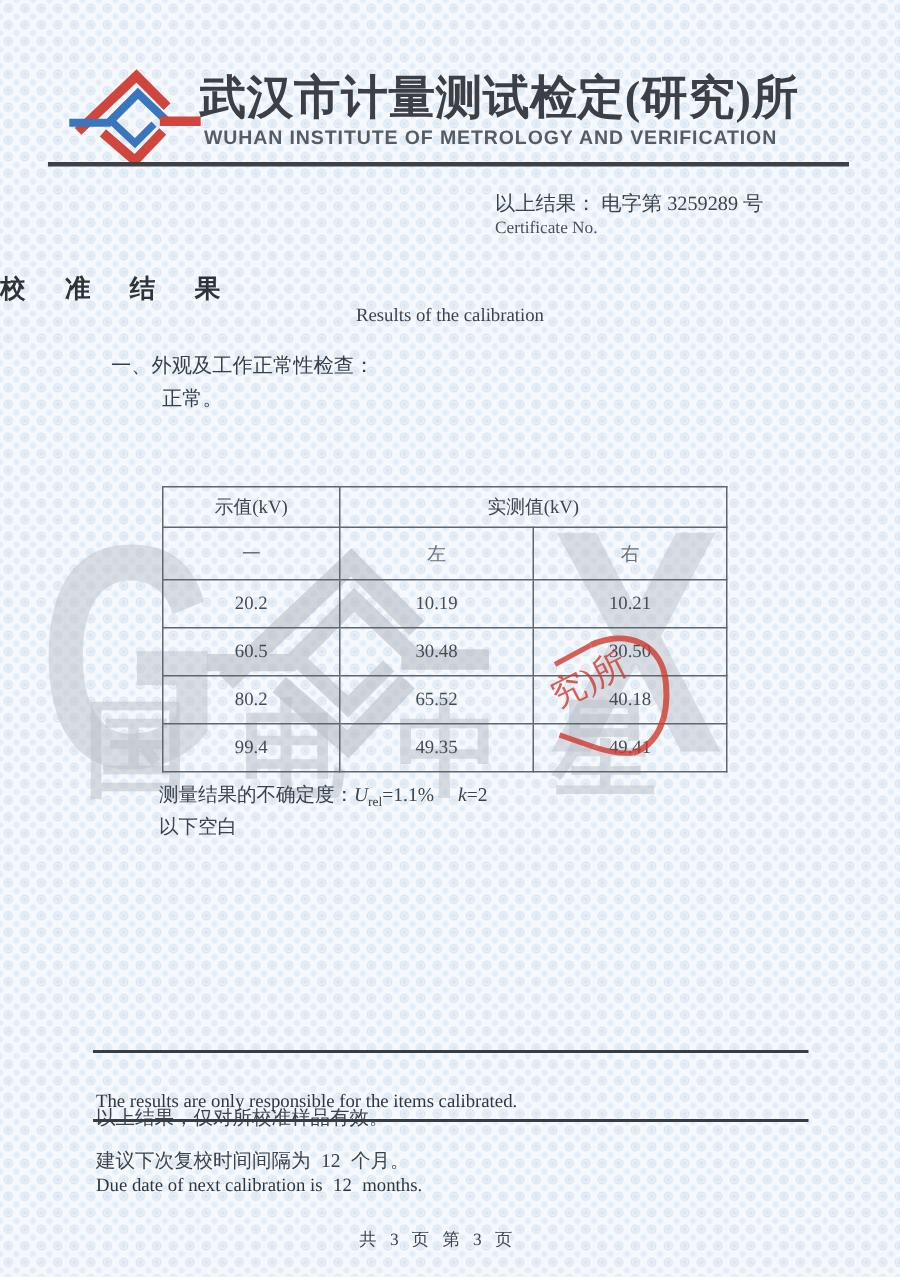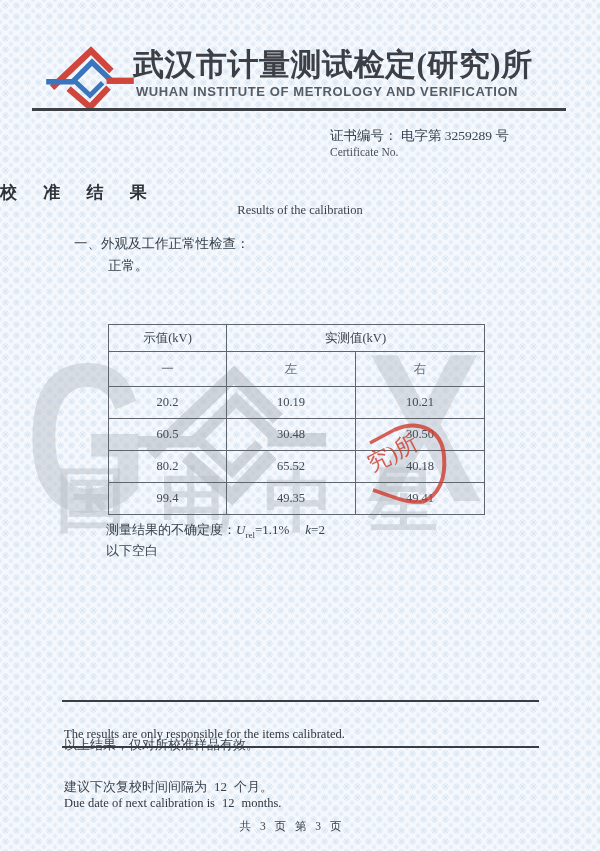--- a/index.html
+++ b/index.html
@@ -61,21 +61,21 @@
   .kgap{display:inline-block;width:16px;}
   .blank-note{left:106px;top:542px;font-size:13px;color:#3c444e;}
   .fline{left:62px;width:477px;height:2px;background:#393d42;}
   .fl1{top:700px;} .fl2{top:746px;}
   .f-cn{font-size:13px;color:#3a424c;white-space:nowrap;}
   .f-en{font-size:12.5px;color:#31363d;white-space:nowrap;}
   .f-cn1{left:64px;top:709px;margin-top:27px;}
   .f-en1{left:64px;top:727px;}
   .f-cn2{left:64px;top:763px;}
   .f-en2{left:64px;top:780px;}
-  .ival{display:inline-block;margin:16px 7px;}
+  .ival{display:inline-block;margin:3px 7px;}
   .page-num{left:0;top:819px;width:584px;text-align:center;font-size:11.5px;
     letter-spacing:3px;color:#3d434b;}
   
   .stamp{left:360px;top:406px;width:110px;height:112px;z-index:2;}
 </style>
 </head>
 <body>
 
 <div class="page">
 
@@ -97,21 +97,21 @@
       <polyline points="0,46 27,46 47,26 68,46" stroke="#3a76bd" stroke-width="5.5"></polyline>
       <polyline points="23,53 45,72 64,52" stroke="#d0453c" stroke-width="6.5"></polyline>
       <polyline points="62,45 90,45" stroke="#d0453c" stroke-width="6.5"></polyline>
       <polyline points="30,46 45,60 58,47" stroke="#3a76bd" stroke-width="5"></polyline>
     </svg>
     <div class="abs inst-cn">武汉市计量测试检定(研究)所</div>
     <div class="abs inst-en">WUHAN INSTITUTE OF METROLOGY AND VERIFICATION</div>
     <div class="abs rule-top"></div>
 
     <div class="abs cert-line">
-      <span>证书编号：</span>
+      <span>以上结果：</span>
       <span>电字第 3259289 号</span>
     </div>
     <div class="abs cert-en">Certificate No.</div>
 
     <div class="abs title-cn">校 准 结 果</div>
     <div class="abs title-en">Results of the calibration</div>
 
     <div class="abs sec-h sec1-h">一、外观及工作正常性检查：</div>
     <div class="abs sec-h sec1-r">正常。</div>
 

